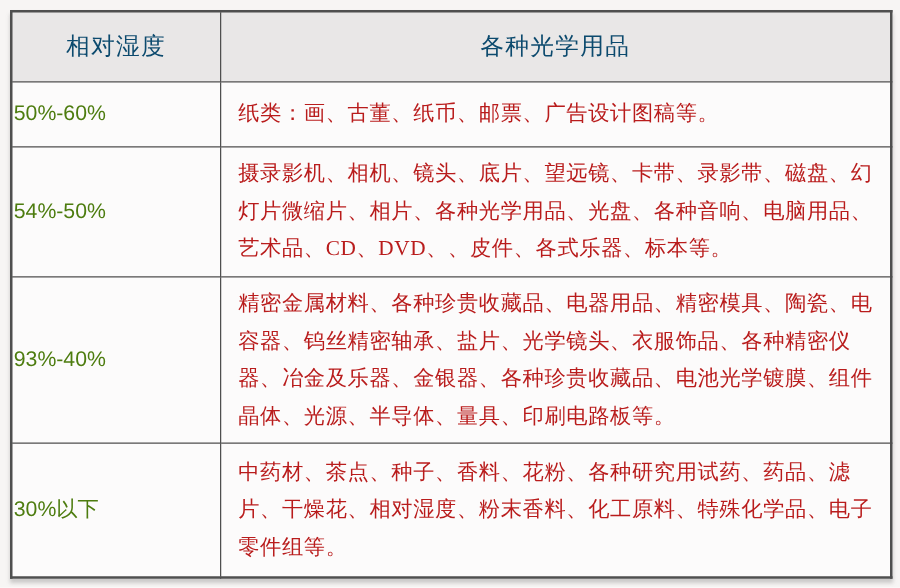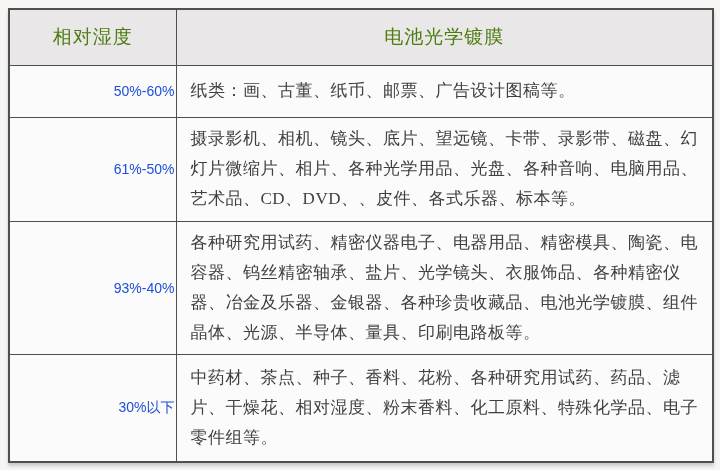--- a/index.html
+++ b/index.html
@@ -32,35 +32,35 @@
       border: 1px solid #4f4f4f;
       vertical-align: middle;
       box-sizing: border-box;
     }
     col.col-humidity { width: 167px; }
     col.col-items    { width: 537px; }
 
     tr.header-row { height: 56px; }
     tr.header-row th {
       background: #e9e7e7;
-      color: #4d7c0f;
+      color: #0c4a6e;
       font-size: 19px;
       font-weight: normal;
       text-align: center;
       letter-spacing: 1px;
     }
 
     td.humidity-cell {
-      color: #1d4ed8;
+      color: #4d7c0f;
       font-family: "Liberation Sans", "DejaVu Sans", sans-serif;
-      font-size: 14px;
-      text-align: right;
+      font-size: 17px;
+      text-align: left;
     }
     td.items-cell {
-      color: #404040;
+      color: #b91c1c;
       font-size: 17px;
       line-height: 30px;
       padding: 6px 14px 6px 14px;
       text-align: left;
       letter-spacing: 0.5px;
     }
     tr.row-1 { height: 52px; }
     tr.row-2 { height: 104px; }
     tr.row-3 { height: 128px; }
     tr.row-4 { height: 108px; }
@@ -70,35 +70,35 @@
 
 <div class="page">
   <table class="humidity-table">
     <colgroup>
       <col class="col-humidity">
       <col class="col-items">
     </colgroup>
     <thead>
       <tr class="header-row">
         <th>相对湿度</th>
-        <th>电池光学镀膜</th>
+        <th>各种光学用品</th>
       </tr>
     </thead>
     <tbody>
       <tr class="body-row row-1">
         <td class="humidity-cell">50%-60%</td>
         <td class="items-cell">纸类：画、古董、纸币、邮票、广告设计图稿等。</td>
       </tr>
       <tr class="body-row row-2">
-        <td class="humidity-cell">61%-50%</td>
+        <td class="humidity-cell">54%-50%</td>
         <td class="items-cell">摄录影机、相机、镜头、底片、望远镜、卡带、录影带、磁盘、幻灯片微缩片、相片、各种光学用品、光盘、各种音响、电脑用品、艺术品、CD、DVD、、皮件、各式乐器、标本等。</td>
       </tr>
       <tr class="body-row row-3">
         <td class="humidity-cell">93%-40%</td>
-        <td class="items-cell">各种研究用试药、精密仪器电子、电器用品、精密模具、陶瓷、电容器、钨丝精密轴承、盐片、光学镜头、衣服饰品、各种精密仪器、冶金及乐器、金银器、各种珍贵收藏品、电池光学镀膜、组件晶体、光源、半导体、量具、印刷电路板等。</td>
+        <td class="items-cell">精密金属材料、各种珍贵收藏品、电器用品、精密模具、陶瓷、电容器、钨丝精密轴承、盐片、光学镜头、衣服饰品、各种精密仪器、冶金及乐器、金银器、各种珍贵收藏品、电池光学镀膜、组件晶体、光源、半导体、量具、印刷电路板等。</td>
       </tr>
       <tr class="body-row row-4">
         <td class="humidity-cell">30%以下</td>
         <td class="items-cell">中药材、茶点、种子、香料、花粉、各种研究用试药、药品、滤片、干燥花、相对湿度、粉末香料、化工原料、特殊化学品、电子零件组等。</td>
       </tr>
     </tbody>
   </table>
 </div>
 
 </body></html>

